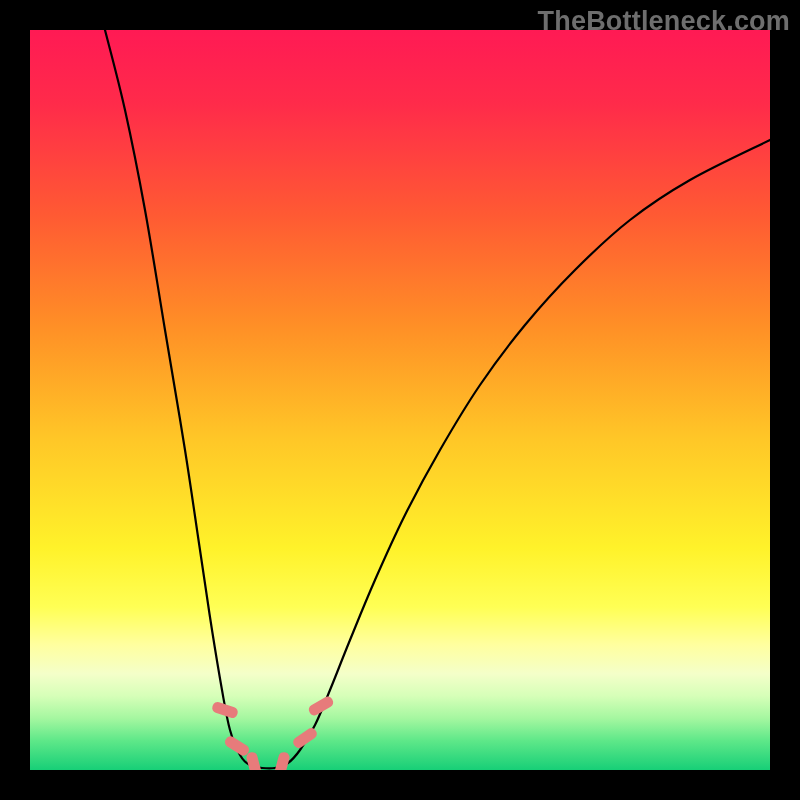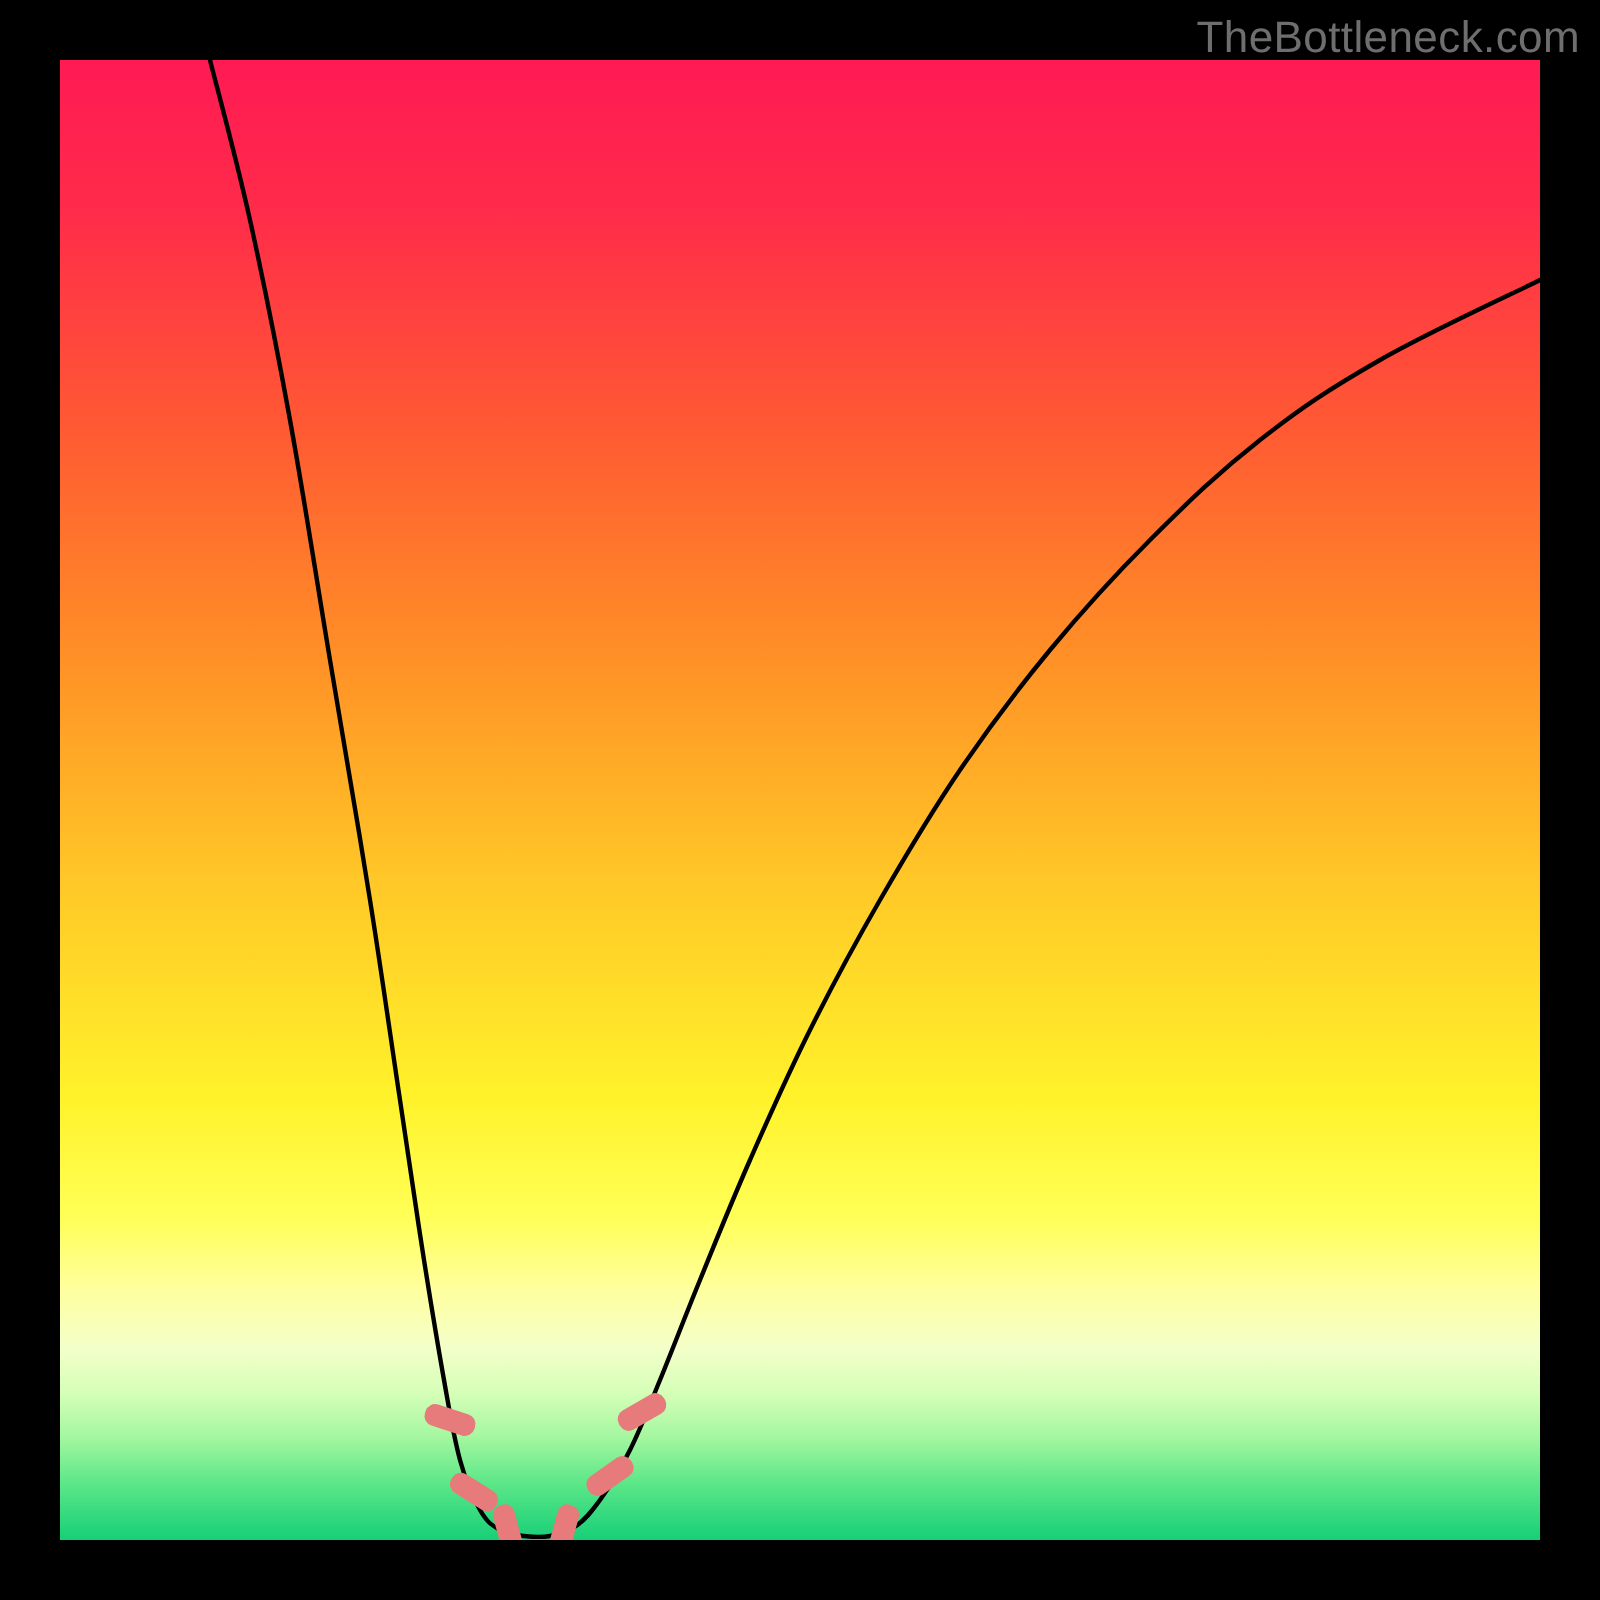--- a/index.html
+++ b/index.html
@@ -24,22 +24,22 @@
     left: 0;
     top: 0;
     width: 740px;
     height: 740px;
   }
   .watermark {
     position: absolute;
     top: 6px;
     right: 10px;
     color: #6e6e6e;
-    font-size: 22px;
-    font-weight: 400;
+    font-size: 27px;
+    font-weight: 700;
     letter-spacing: 0.2px;
   }
   svg {
     position: absolute;
     left: 0;
     top: 0;
   }
 </style>
 </head>
 <body>

